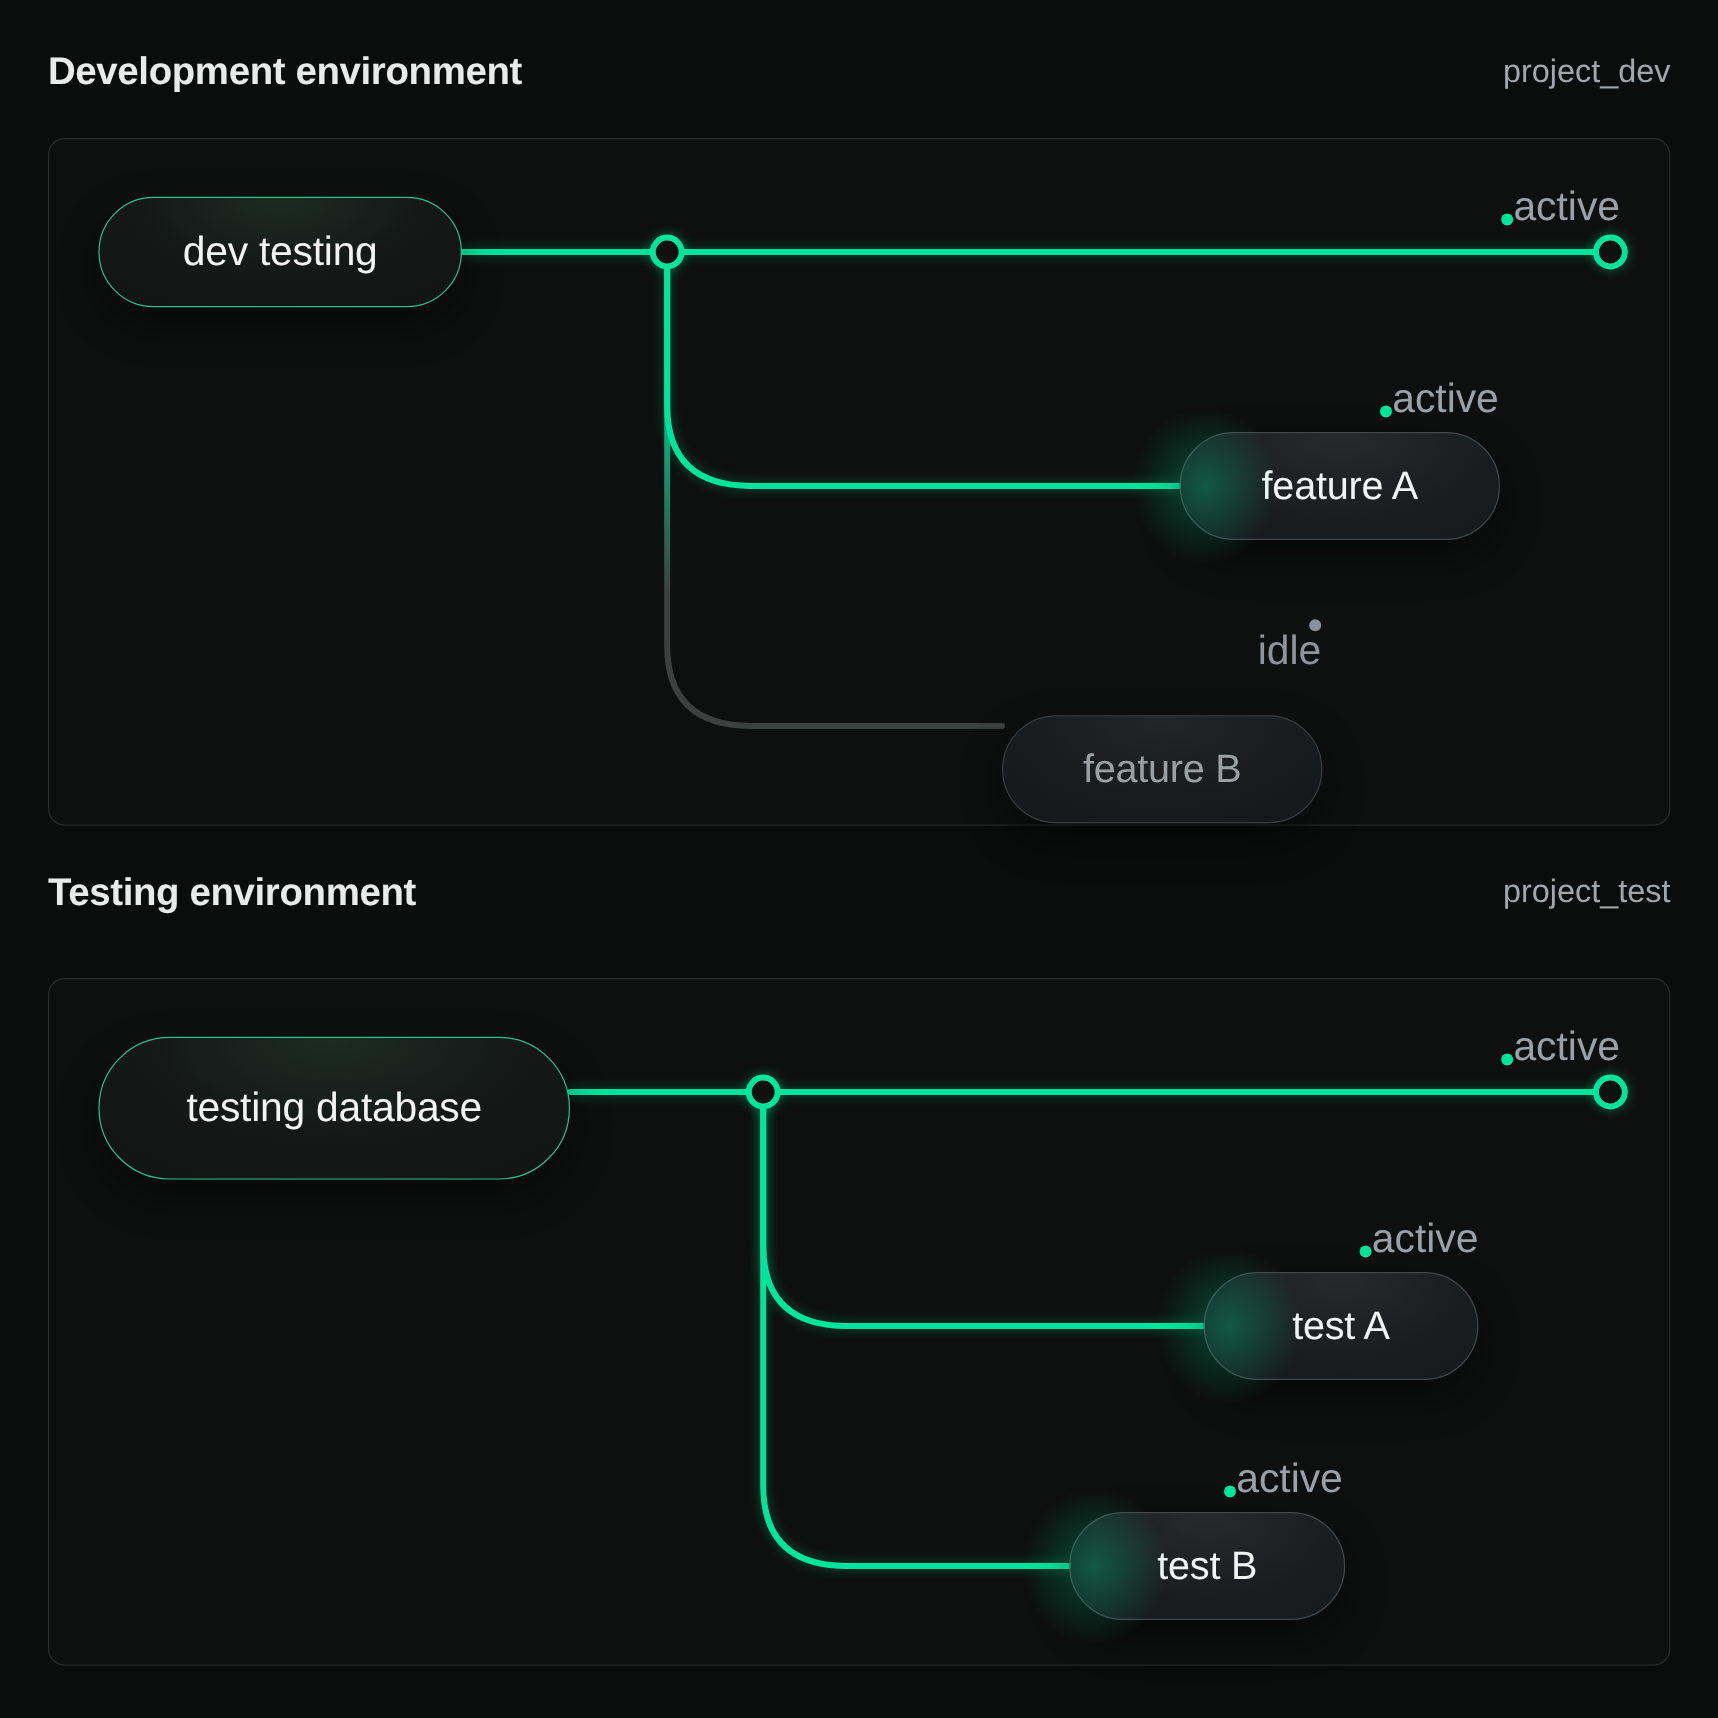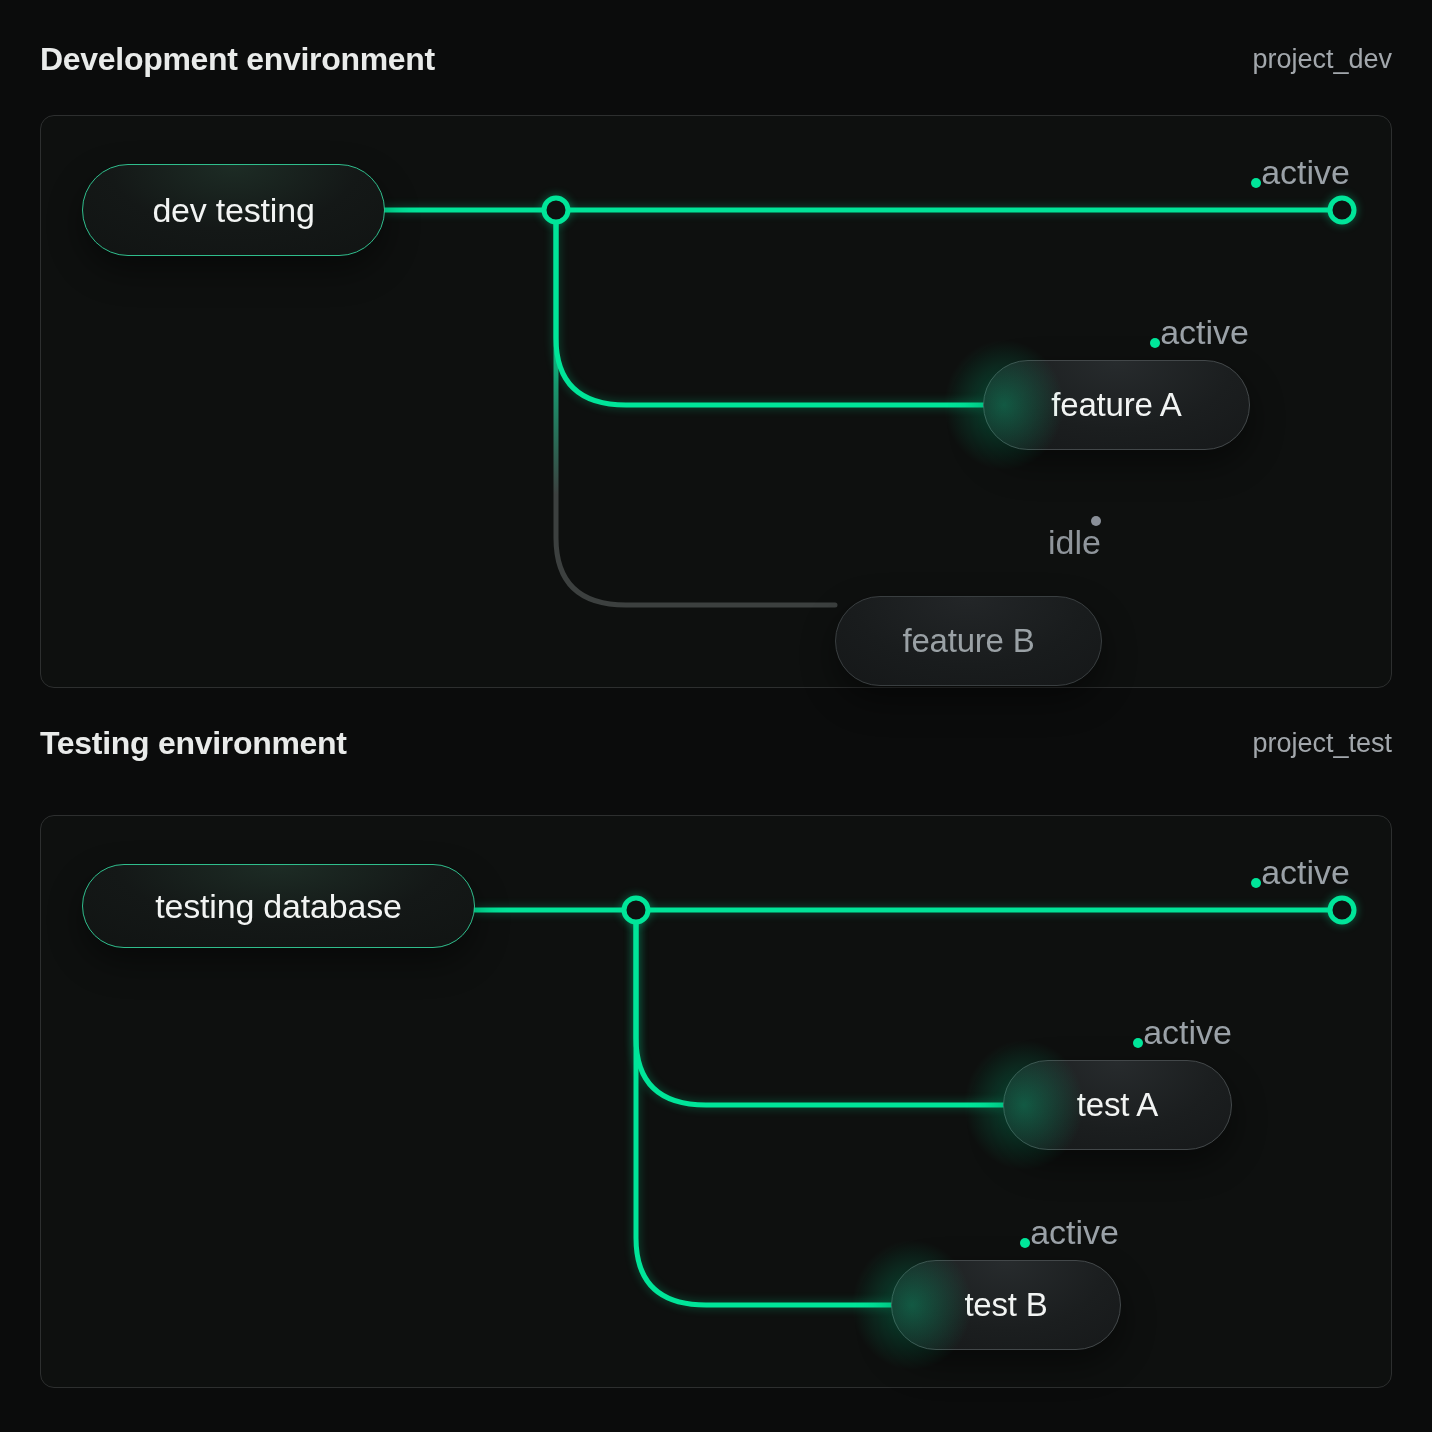--- a/index.html
+++ b/index.html
@@ -72,21 +72,21 @@
     pointer-events:none;
   }
   .node-branch.idle{
     border-color:#393e40;color:#9aa1a5;
     background:radial-gradient(85% 150% at 50% 0%, #232628 0%, #191c1d 52%, #141617 100%);
   }
   
   .p1 .node-db{left:41px;top:48px;width:303px;height:92px;}
   .p1 .node-fa{left:942px;top:244px;width:267px;height:90px;}
   .p1 .node-fb{left:794px;top:444px;width:267px;height:90px;margin-top:36px;}
-  .p2 .node-db{left:41px;top:48px;width:393px;height:84px;}
+  .p2 .node-db{left:41px;top:48px;width:393px;height:119px;}
   .p2 .node-ta{left:962px;top:244px;width:229px;height:90px;}
   .p2 .node-tb{left:850px;top:444px;width:230px;height:90px;}
   
   .status{
     position:absolute;display:flex;align-items:flex-end;
     font-size:34px;color:#9aa1a7;line-height:32px;
   }
   .status .dot{width:10px;height:10px;border-radius:50%;background:#00e599;}
   .status.idle{color:#8f959b;}
   .status.idle .dot{background:#8a9099;}

